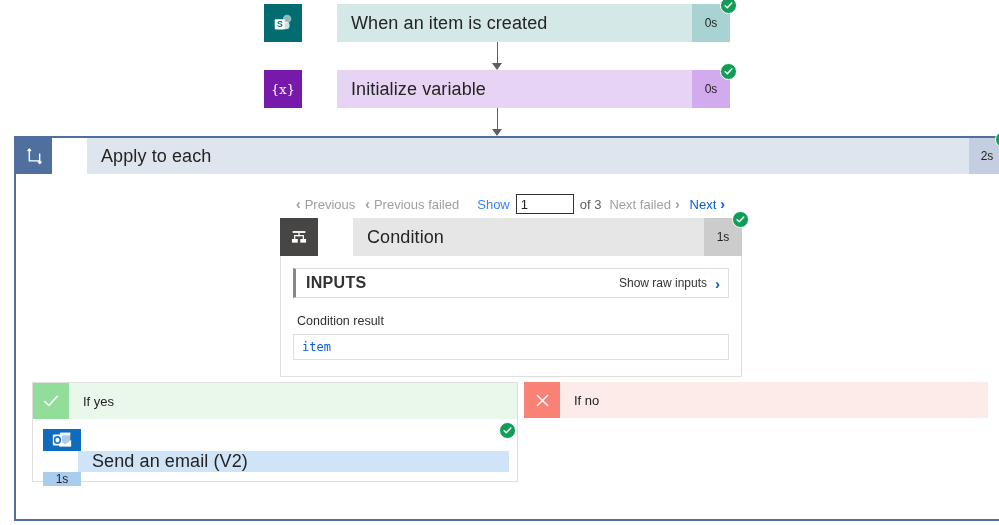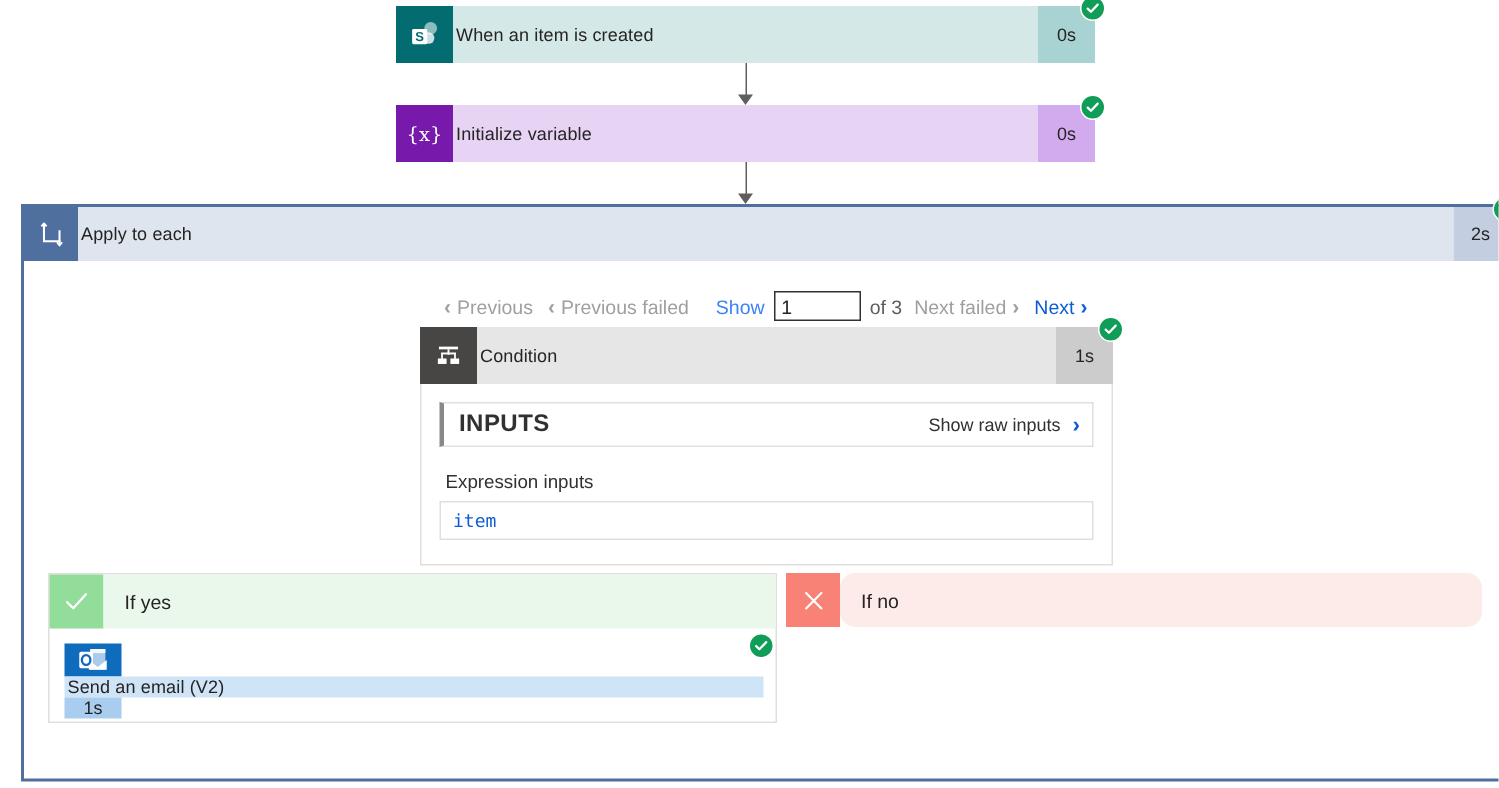--- a/index.html
+++ b/index.html
@@ -28,24 +28,25 @@
     width: 38px;
     min-width: 38px;
     display: flex;
     align-items: center;
     justify-content: center;
   }
   .card-title {
     flex: 1;
     display: flex;
     align-items: center;
-    padding-left: 2px;
-    font-size: 12px;
+    padding-left: 14px;
+    font-size: 18px;
     color: #252423;
     letter-spacing: .1px;
+    margin-left: 35px;
   }
   .card-dur {
     width: 38px;
     min-width: 38px;
     display: flex;
     align-items: center;
     justify-content: center;
     font-size: 12px;
     color: #252423;
   }
@@ -245,21 +246,21 @@
     align-items: center;
     padding-left: 14px;
     font-size: 13px;
     color: #252423;
   }
   #branch-yes { left: 16px; width: 486px; height: 100px; border: 1px solid #e1dfdd; background:#fff; }
   #branch-yes .branch-icon { background: #93dd9b; }
   #branch-yes .branch-title { background: #eaf8ec; }
   #branch-no  { left: 508px; width: 464px; height: 36px; }
   #branch-no .branch-icon { background: #f98277; }
-  #branch-no .branch-title { background: #fdebe9; border-radius: 10px; }
+  #branch-no .branch-title { background: #fdebe9; }
 
   #email-card {
     position: absolute;
     left: 10px; top: 46px;
     width: 466px;
     flex-direction: column;
   }
   #email-card .card-icon { background: #0f6cbd; }
   #email-card .card-title { background: #cfe4f7; }
   #email-card .card-dur   { background: #a8cdee; }
@@ -378,21 +379,21 @@
     </div>
 
     <div id="inputs-panel">
       <div id="inputs-header">
         <span id="inputs-title">INPUTS</span>
         <span id="raw-inputs-link">
           <span>Show raw inputs</span>
           <span class="chev">›</span>
         </span>
       </div>
-      <div id="expr-label">Expression inputs</div>
+      <div id="expr-label">Condition result</div>
       <div id="expr-value-box">item</div>
     </div>
   </div>
 
   <div class="branch" id="branch-yes">
     <div class="branch-header">
       <div class="branch-icon">
         <svg width="18" height="18" viewBox="0 0 20 20">
             <path d="M3 10.5 L7.6 15 L17 4.6" stroke="#ffffff" stroke-width="1.7" fill="none" stroke-linecap="round" stroke-linejoin="round"></path>
           </svg>

